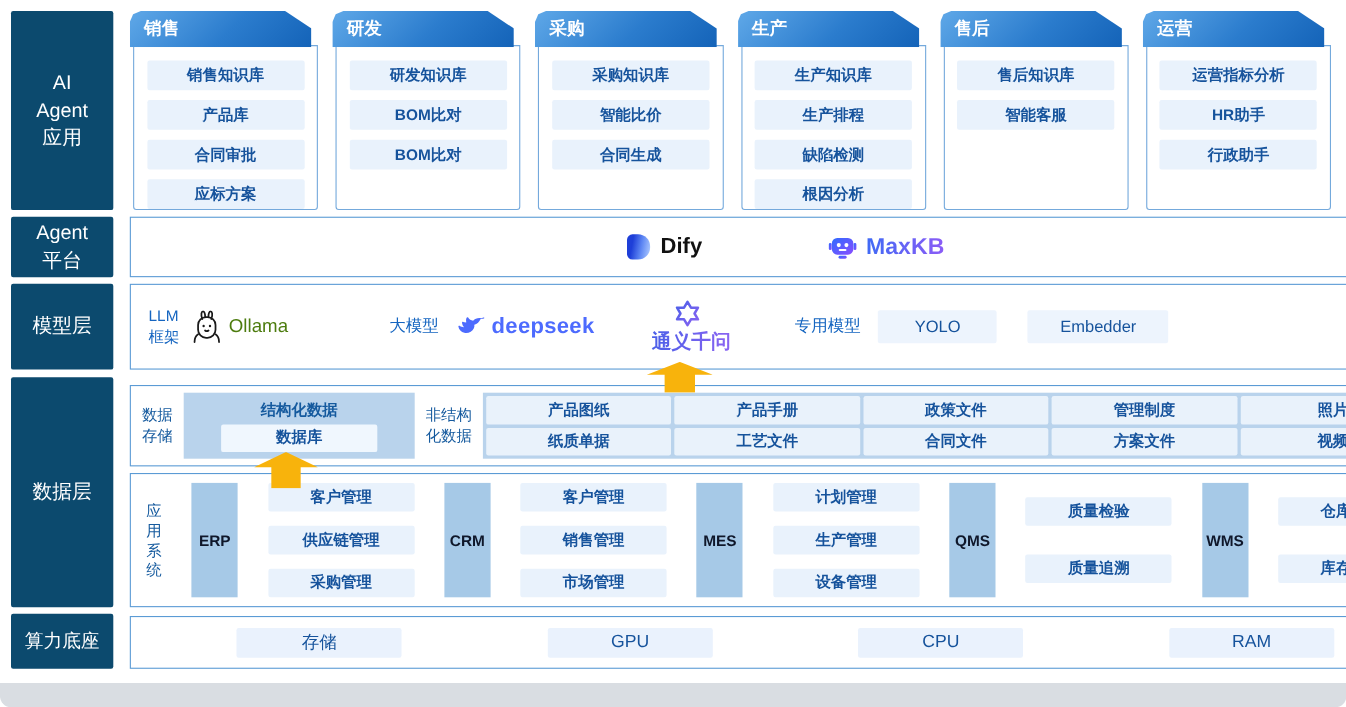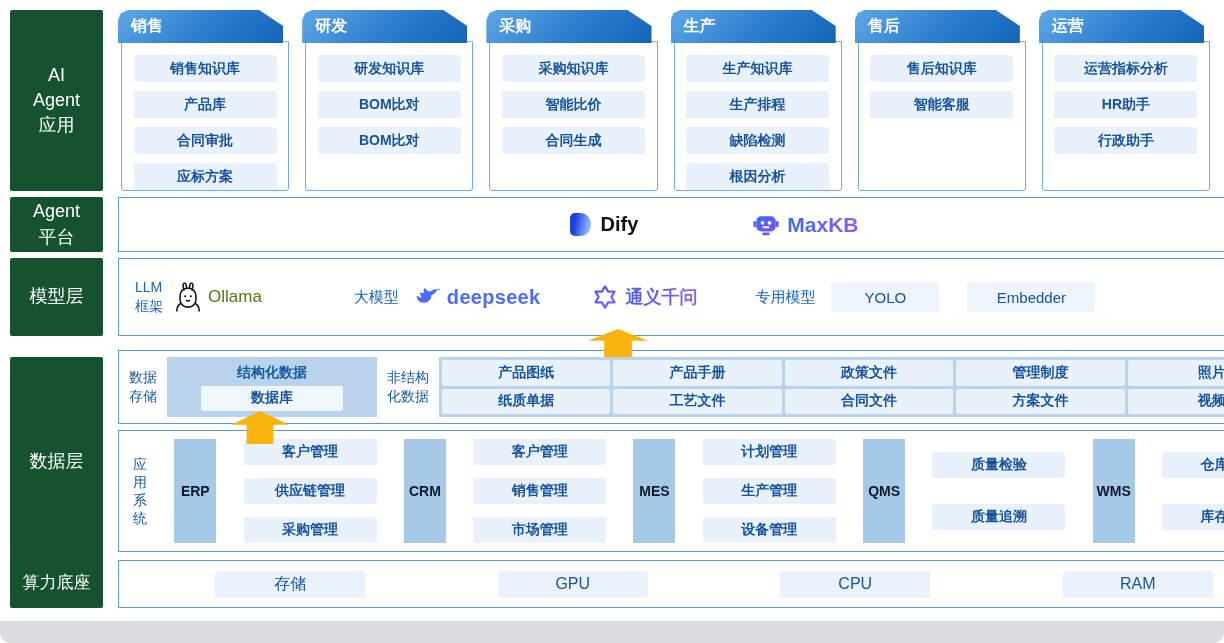--- a/index.html
+++ b/index.html
@@ -1,27 +1,27 @@
 <!DOCTYPE html>
 <html><head>
 <meta charset="utf-8">
 <style>
   html,body{margin:0;padding:0;background:#fff;}
   body{font-family:"Liberation Sans","DejaVu Sans",sans-serif;}
   #canvas{position:relative;width:1224px;height:643px;background:#fff;overflow:hidden;}
   .pre{white-space:pre-line;}
 
   
-  .side-box{position:absolute;left:10px;width:93px;background:#14532d;color:#fff;
+  .side-box{position:absolute;left:10px;width:93px;background:#0c4a6e;color:#fff;
     display:flex;align-items:center;justify-content:center;text-align:center;
     font-size:18px;line-height:1.4;border-radius:2px;}
   .sb1{top:10px;height:181px;}
   .sb2{top:197px;height:55px;}
   .sb3{top:258px;height:78px;}
-  .sb4{top:357px;height:209px;}
+  .sb4{top:343px;height:209px;}
   .sb5{top:558px;height:50px;font-size:17px;}
 
   
   .row{position:absolute;left:118px;width:1192px;background:#fff;border:1px solid #5b9bd5;box-sizing:border-box;}
 
   
   .apps-row{position:absolute;left:118px;top:10px;width:1092px;height:181px;display:flex;gap:13px;}
   .app-col{flex:1;position:relative;}
   .app-tab{position:relative;z-index:2;height:33px;width:calc(100% - 6px);box-sizing:border-box;
     display:flex;align-items:center;padding-left:13px;color:#fff;font-weight:bold;font-size:16px;
@@ -49,21 +49,21 @@
   .model-row{top:258px;height:78px;display:flex;align-items:center;padding:0 16px;}
   .blue-label{color:#1565c0;font-size:15px;line-height:1.35;}
   .llm-label{font-size:14px;}
   .ollama-group{margin-left:12px;}
   .ollama-icon{margin-right:7px;}
   .ollama-text{font-size:17px;font-weight:500;color:#4d7c0f;}
   .big-model-label{margin-left:92px;}
   .deepseek-group{margin-left:14px;}
   .deepseek-icon{margin-right:6px;}
   .deepseek-text{font-size:20px;font-weight:bold;color:#4D6BFE;letter-spacing:.3px;}
-  .qwen-group{margin-left:52px;}
+  .qwen-group{margin-left:52px;flex-direction:column;}
   .qwen-icon{margin-right:7px;}
   .qwen-text{font-size:18px;font-weight:600;color:#615ce8;
     background:linear-gradient(90deg,#4a5fe8,#8a63f2);-webkit-background-clip:text;background-clip:text;
     -webkit-text-fill-color:transparent;}
   .special-model-label{margin-left:58px;}
   .model-chip{font-weight:500;font-size:15px;height:30px;background:#edf4fd;}
   .yolo-chip{margin-left:16px;width:108px;}
   .embedder-chip{margin-left:28px;width:128px;}
 
   

